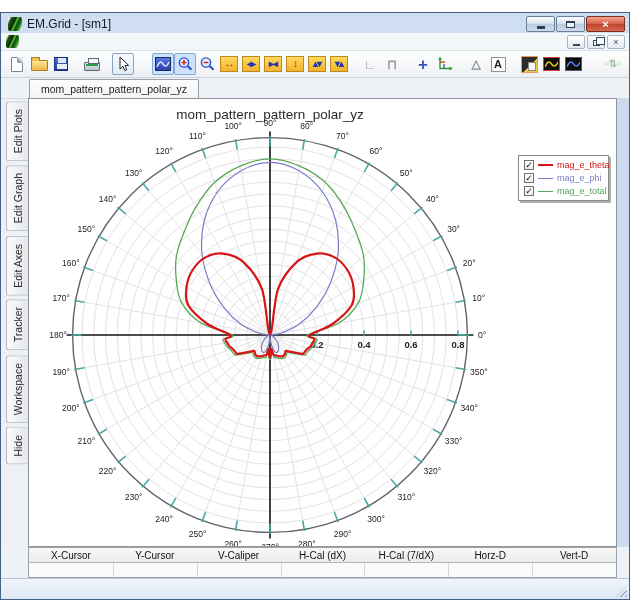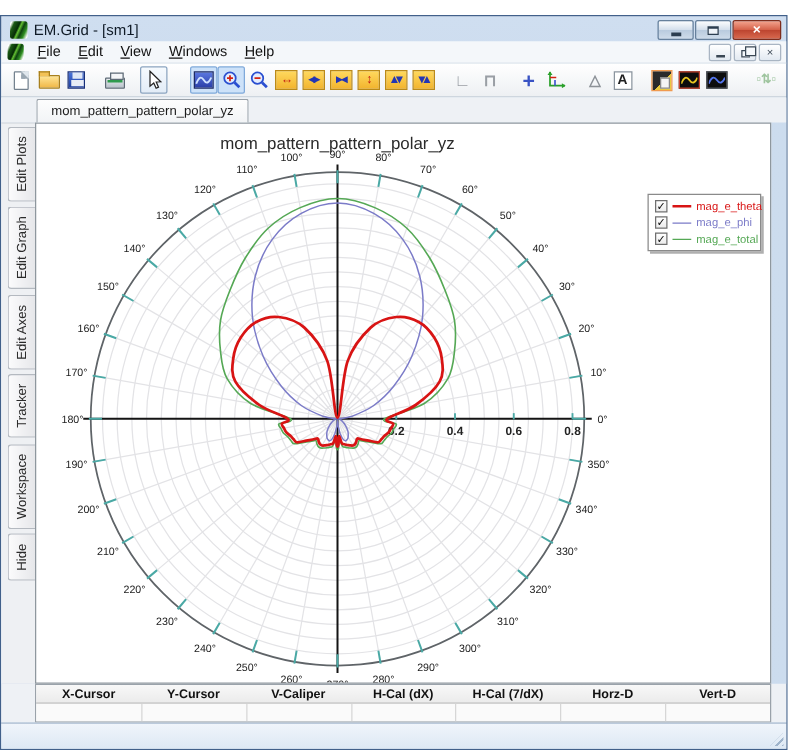--- a/index.html
+++ b/index.html
@@ -93,21 +93,21 @@
     box-shadow:2px 2px 0 rgba(110,110,110,.55);padding:4px 5px;display:flex;flex-direction:column;gap:3px;font-size:9px;}
   .legend-row{display:flex;align-items:center;gap:4px;}
   .legend-check{width:10px;height:10px;flex:0 0 auto;border:1px solid #6f6f6f;background:linear-gradient(#fff,#ececec);
     font-size:9px;line-height:9px;text-align:center;color:#111;}
   .legend-line{width:15px;flex:0 0 auto;border-top-style:solid;}
 
   
   .cursortable{height:31px;flex:0 0 auto;margin:0 12px 0 27px;border:1px solid #9aa2aa;
     display:flex;flex-direction:column;font-size:10px;background:#fbfbfb;}
   .ct-head{height:15px;display:grid;grid-template-columns:repeat(7,1fr);align-items:center;text-align:center;
-    font-weight:bold;color:#111;background:linear-gradient(#f8f8f8,#ebebeb);border-bottom:1px solid #b4b4b4;}
+    font-weight:normal;color:#111;background:linear-gradient(#f8f8f8,#ebebeb);border-bottom:1px solid #b4b4b4;}
   .ct-row{flex:1;display:grid;grid-template-columns:repeat(7,1fr);}
   .ct-cell{border-left:1px solid #d6d6d6;background:#fafafa;}
   .ct-cell:first-child{border-left:none;}
 
   
   .statusbar{height:21px;flex:0 0 auto;background:linear-gradient(#f0f5fb,#dde8f4);
     border-top:1px solid #b7c5d6;position:relative;}
   .grip{position:absolute;right:2px;bottom:2px;width:11px;height:11px;
     background:repeating-linear-gradient(135deg,transparent 0 2px,#9fb4cb 2px 4px);
     clip-path:polygon(100% 0,100% 100%,0 100%);}
@@ -126,21 +126,20 @@
         </span>
       <span class="win-btn">
           <span class="max-glyph"></span>
         </span>
       <span class="win-btn close">×</span>
     </span>
   </div>
 
   <div class="menubar">
     <span class="menu-app-icon"></span>
-    <span id="menu-items"><span class="menu-item"><u>F</u>ile</span><span class="menu-item"><u>E</u>dit</span><span class="menu-item"><u>V</u>iew</span><span class="menu-item"><u>W</u>indows</span><span class="menu-item"><u>H</u>elp</span></span>
     <span class="mdi-buttons">
       <span class="mdi-btn">
           <span class="mdi-min"></span>
         </span>
       <span class="mdi-btn">
           <span class="mdi-rest"></span>
         </span>
       <span class="mdi-btn">×</span>
     </span>
   </div>

